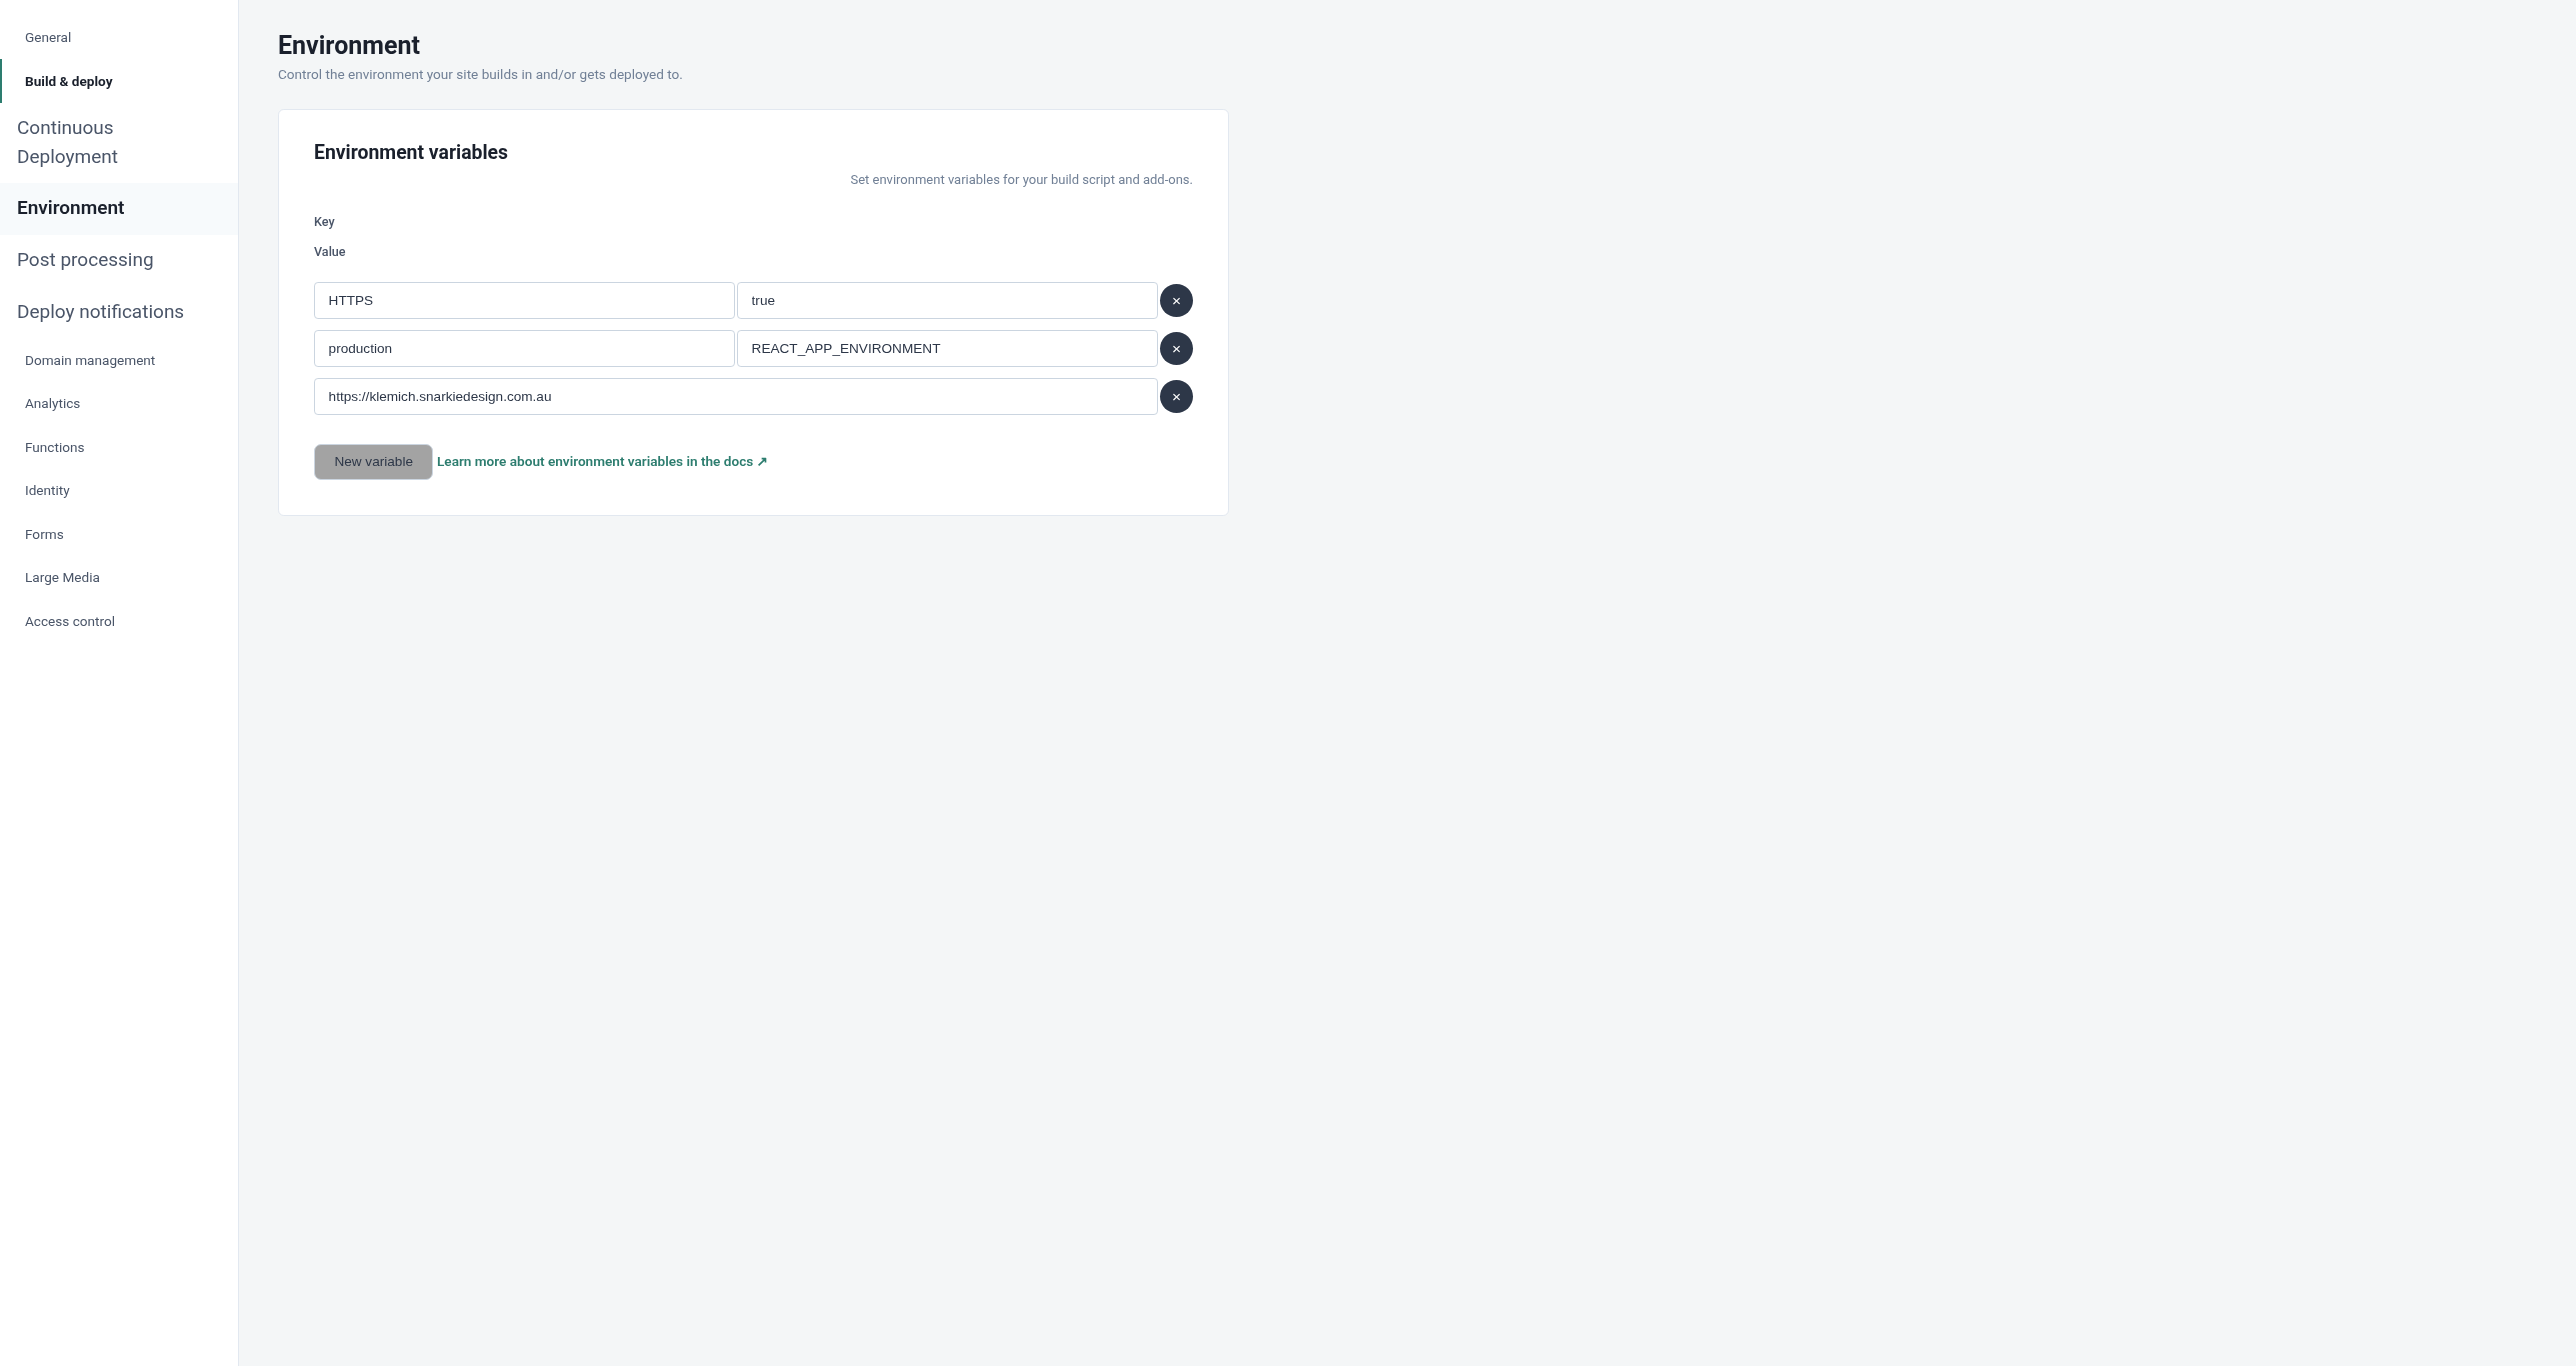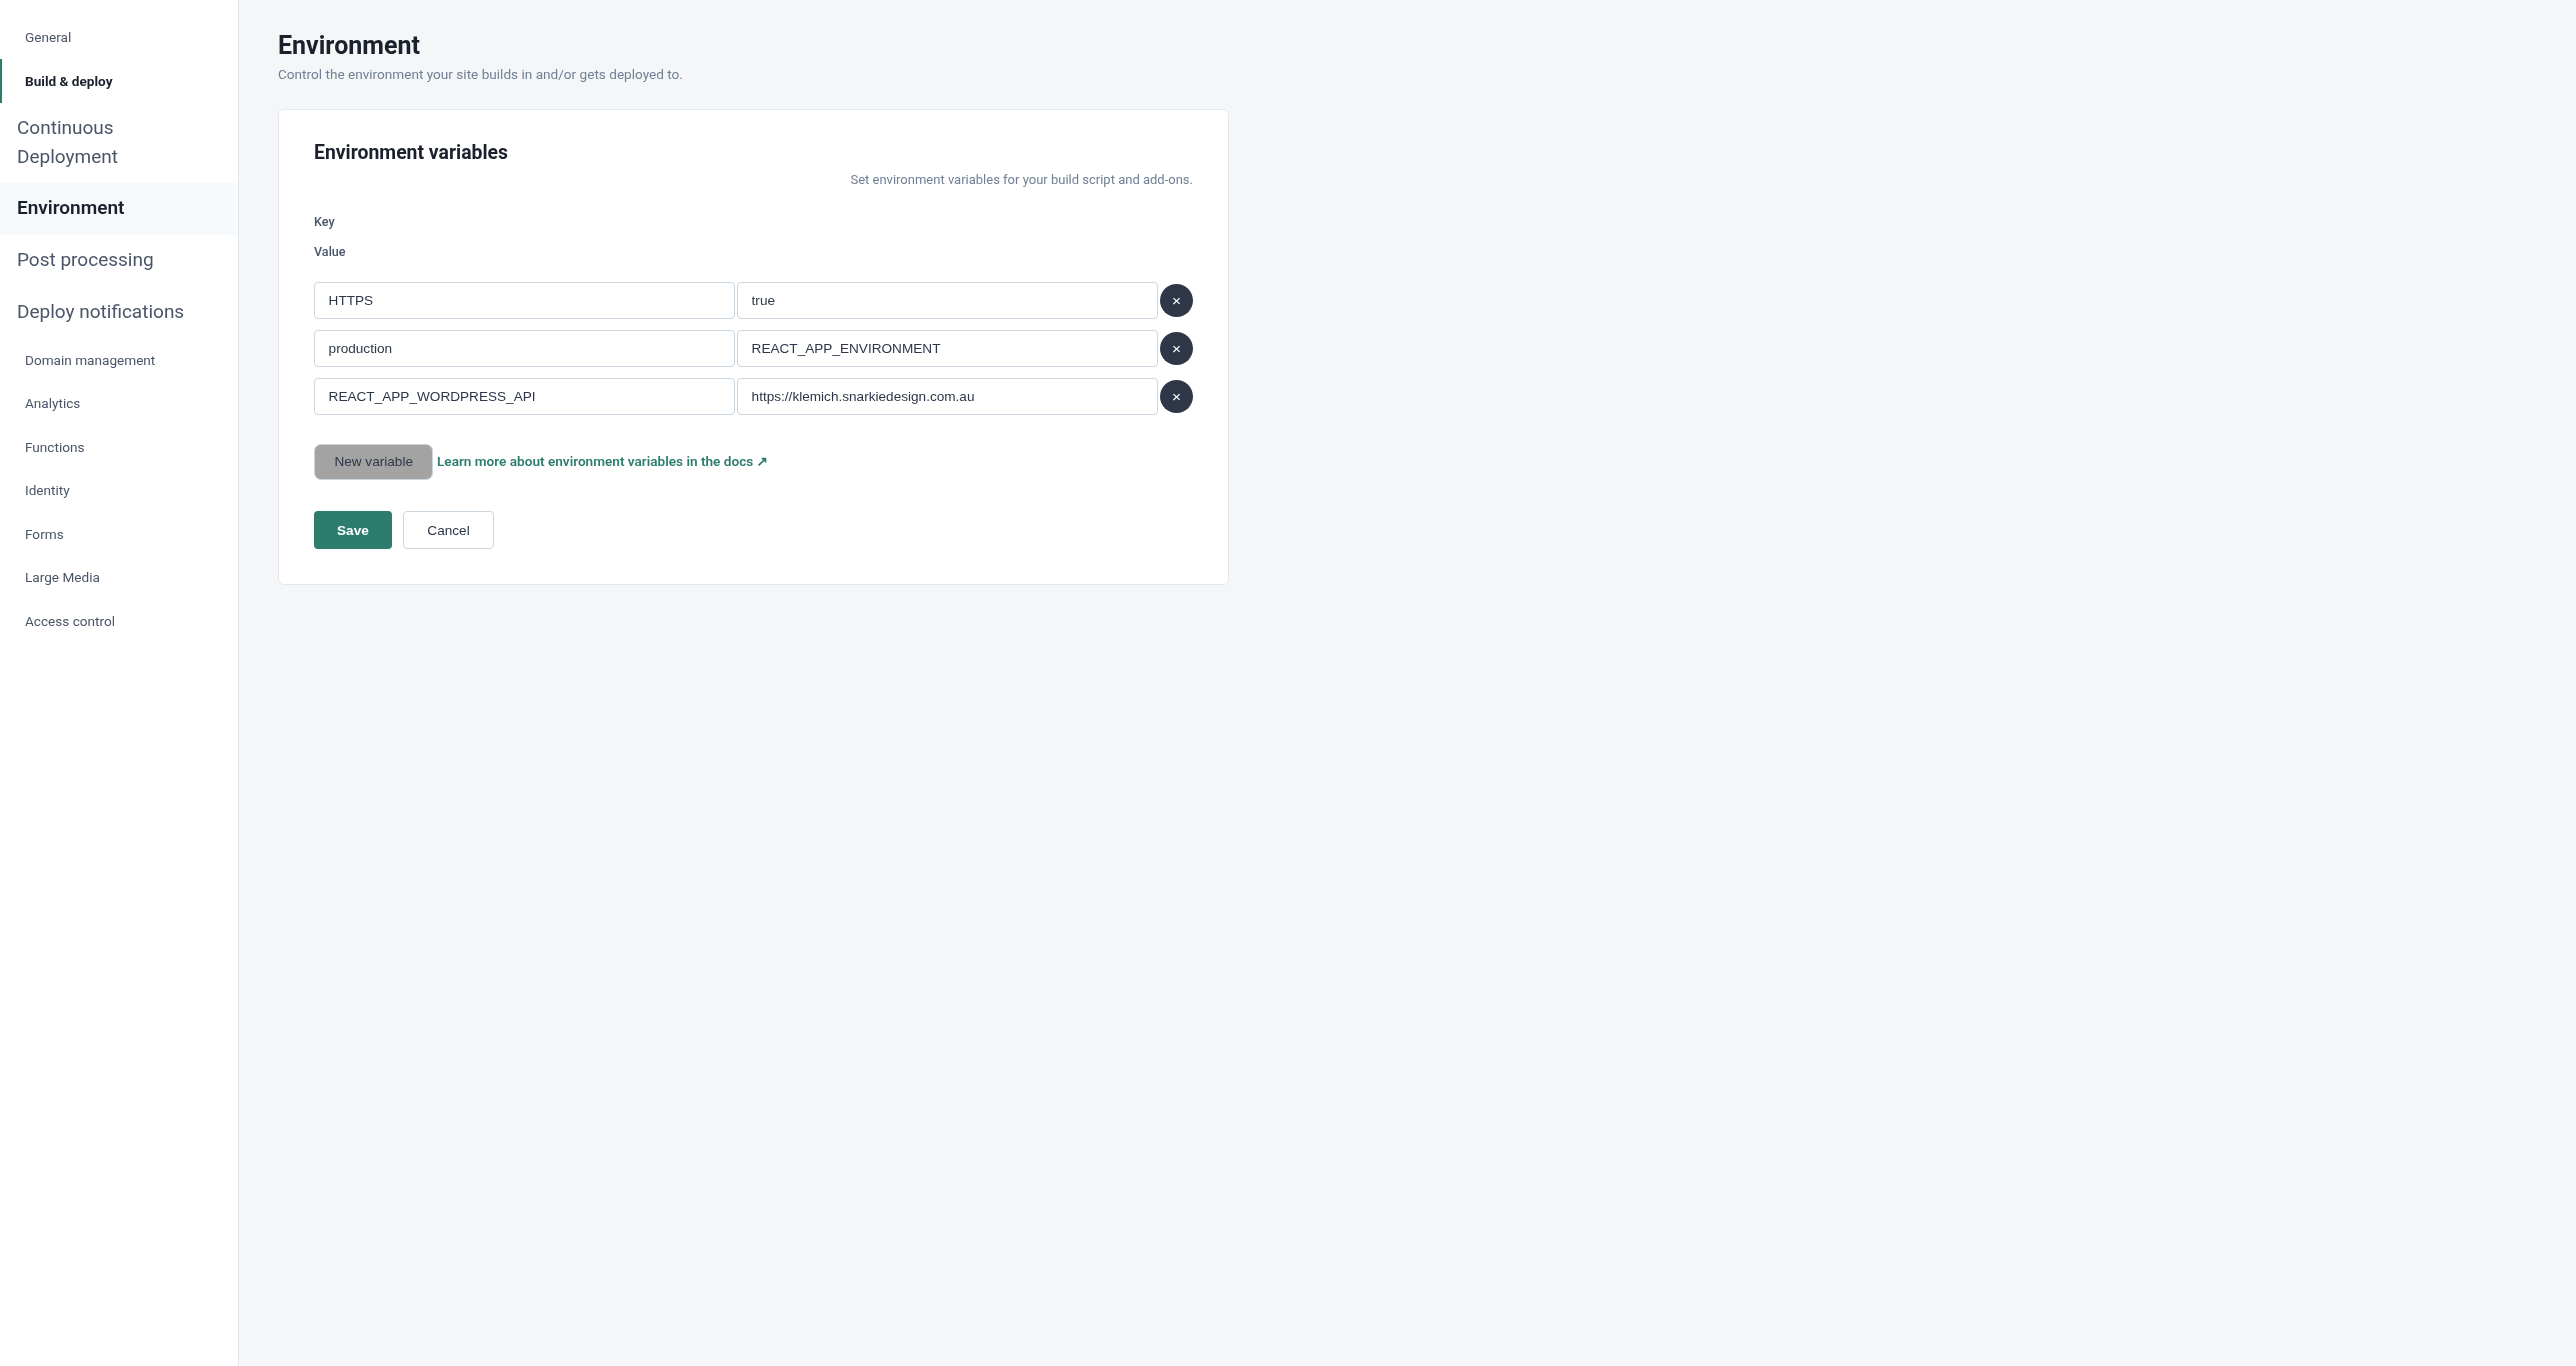--- a/index.html
+++ b/index.html
@@ -222,33 +222,28 @@
             <input type="text" class="var-input" value="HTTPS" style="">
             <input type="text" class="var-input" value="true" style="">
             <button class="delete-btn">×</button>
           </div>
           <div class="var-row">
             <input type="text" class="var-input" value="production" style="">
             <input type="text" class="var-input" value="REACT_APP_ENVIRONMENT" style="">
             <button class="delete-btn">×</button>
           </div>
           <div class="var-row">
-            <input type="text" class="var-input" value="REACT_APP_WORDPRESS_API" style="">
             <input type="text" class="var-input" value="https://klemich.snarkiedesign.com.au" style="">
             <button class="delete-btn">×</button>
           </div>
         </div>
 
       
       <button class="new-var-btn">New variable</button>
 
       
       <a class="learn-link">Learn more about environment variables in the docs ↗</a>
 
       
-      <div class="action-row">
-        <button class="save-btn">Save</button>
-        <button class="cancel-btn">Cancel</button>
-      </div>
     </div>
   </main>
 </div>
 
 
 </body></html>

